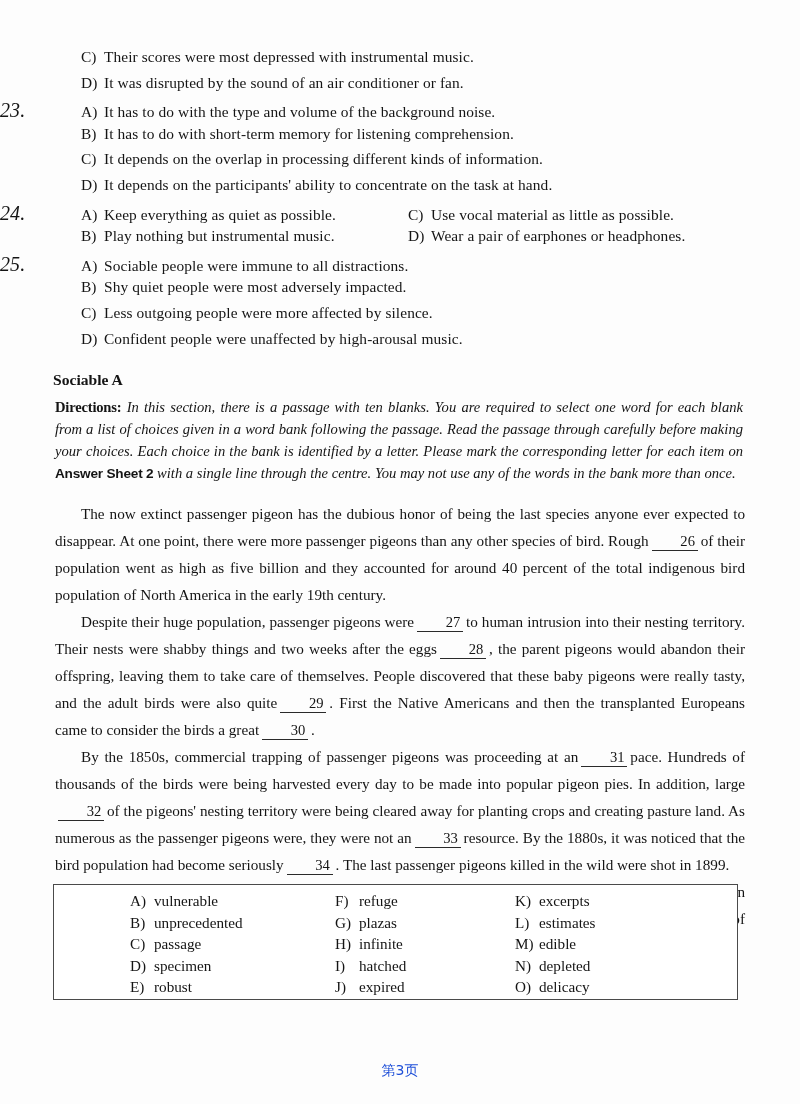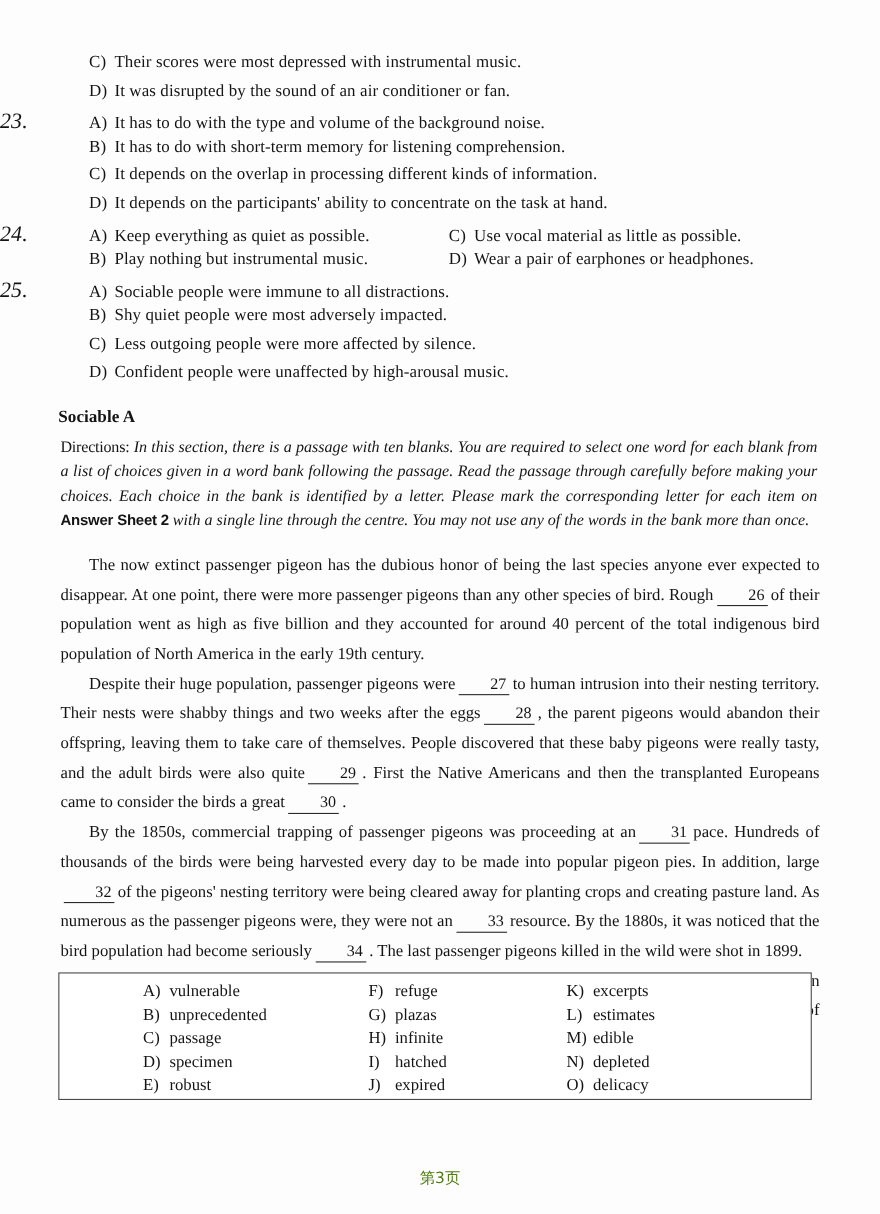--- a/index.html
+++ b/index.html
@@ -103,21 +103,21 @@
     left: 55px;
     top: 396px;
     width: 688px;
     font-style: italic;
     font-size: 14.6px;
     line-height: 22.1px;
     text-align: justify;
     text-justify: inter-word;
   }
   .directions .dir-label {
-    font-weight: normal;
+    font-weight: bold;
     font-style: normal;
     letter-spacing: -0.2px;
   }
   .answer-sheet {
     font-family: "Liberation Sans", "DejaVu Sans", sans-serif;
     font-weight: bold;
     font-style: normal;
     font-size: 13.6px;
     letter-spacing: -0.2px;
   }
@@ -180,21 +180,21 @@
   .wb-word { flex: 0 0 auto; }
 
   
   .footer {
     position: absolute;
     left: 0;
     top: 1062px;
     width: 800px;
     text-align: center;
     font-size: 14px;
-    color: #4d7c0f;
+    color: #1d4ed8;
     font-family: "DejaVu Sans", "Liberation Sans", sans-serif;
   }
 </style>
 </head>
 <body>
 
 <div class="page">
 
   <div class="mcq-block">
       <div class="mcq-row">

